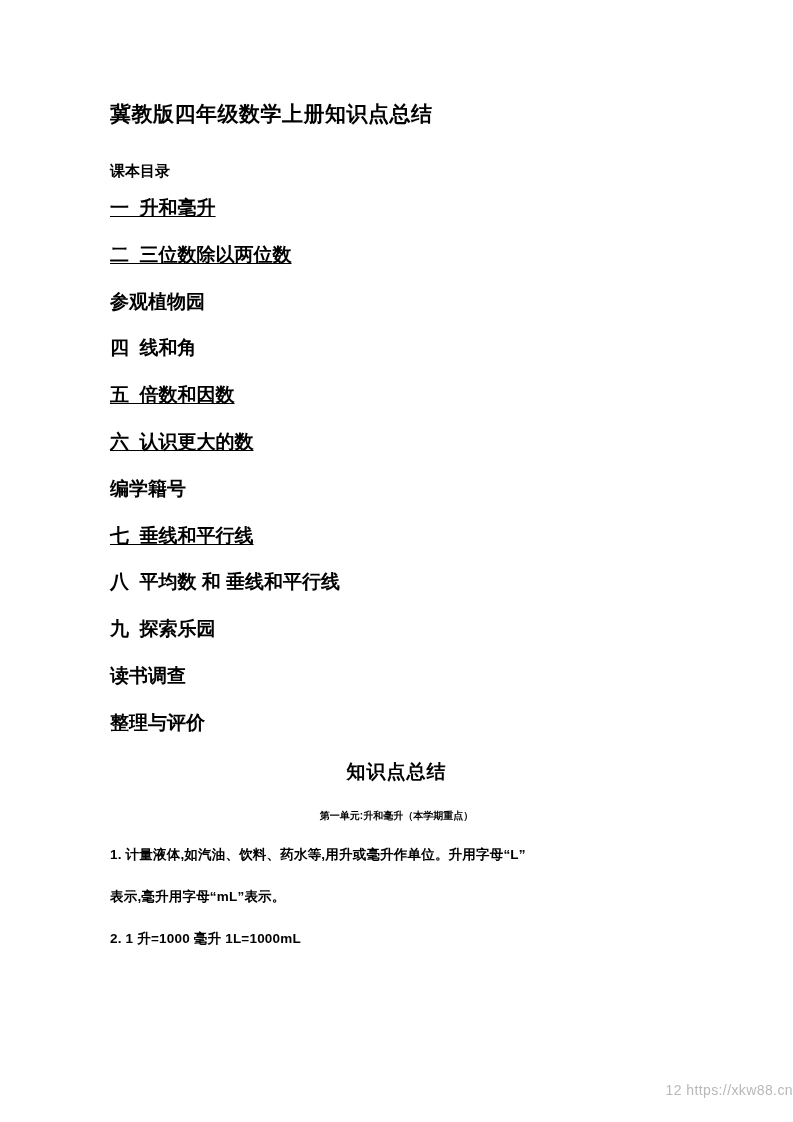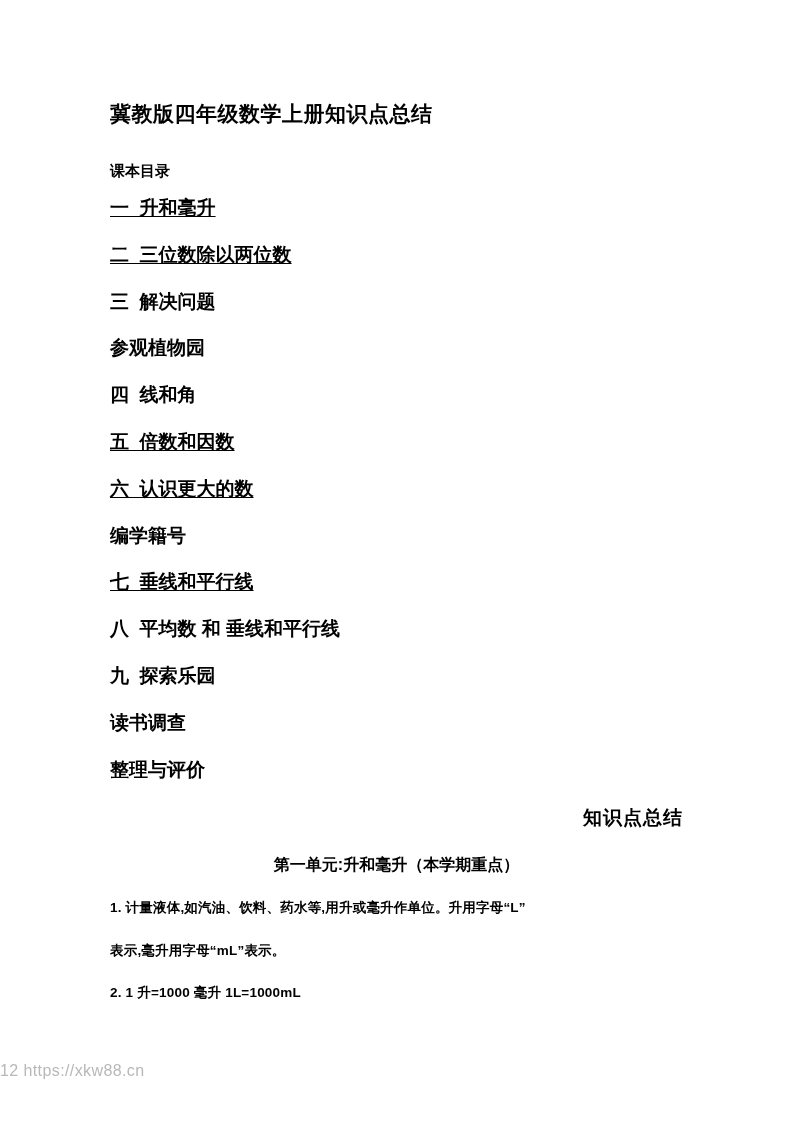--- a/index.html
+++ b/index.html
@@ -44,63 +44,62 @@
     font-weight: bold;
     margin: 0 0 24px 0;
     line-height: 1.2;
     white-space: pre;
   }
   .toc-item.link {
     text-decoration: underline;
     text-underline-offset: 2px;
   }
   .section-title {
-    text-align: right;
+    text-align: center;
     font-size: 19px;
     font-weight: bold;
     margin: 15px 0 0 0;
     letter-spacing: 1px;
   }
   .unit-title {
     text-align: center;
-    font-size: 16px;
+    font-size: 10px;
     font-weight: bold;
     margin: 24px 0 0 0;
   }
   .body-line {
     font-size: 13.5px;
     font-weight: bold;
     margin: 22px 0 0 0;
     line-height: 1.5;
     letter-spacing: 0.2px;
   }
   .footer {
     position: absolute;
     left: 0;
     right: 0;
-    bottom: 42px;
-    text-align: left;
-    font-size: 16px;
+    bottom: 24px;
+    text-align: right;
+    font-size: 14px;
     color: #b8b8b8;
     letter-spacing: 0.4px;
   }
 </style>
 </head>
 <body>
 
 <div class="page">
 
   <h1 class="doc-title">冀教版四年级数学上册知识点总结</h1>
 
   <div class="toc">
     <div class="toc-heading">课本目录</div>
 
     <div class="toc-item link">一  升和毫升</div>
     <div class="toc-item link">二  三位数除以两位数</div>
-    <div class="toc-item">三  解决问题</div>
     <div class="toc-item">参观植物园</div>
     <div class="toc-item">四  线和角</div>
     <div class="toc-item link">五  倍数和因数</div>
     <div class="toc-item link">六  认识更大的数</div>
     <div class="toc-item">编学籍号</div>
     <div class="toc-item link">七  垂线和平行线</div>
     <div class="toc-item">八  平均数 和 垂线和平行线</div>
     <div class="toc-item">九  探索乐园</div>
     <div class="toc-item">读书调查</div>
     <div class="toc-item">整理与评价</div>

